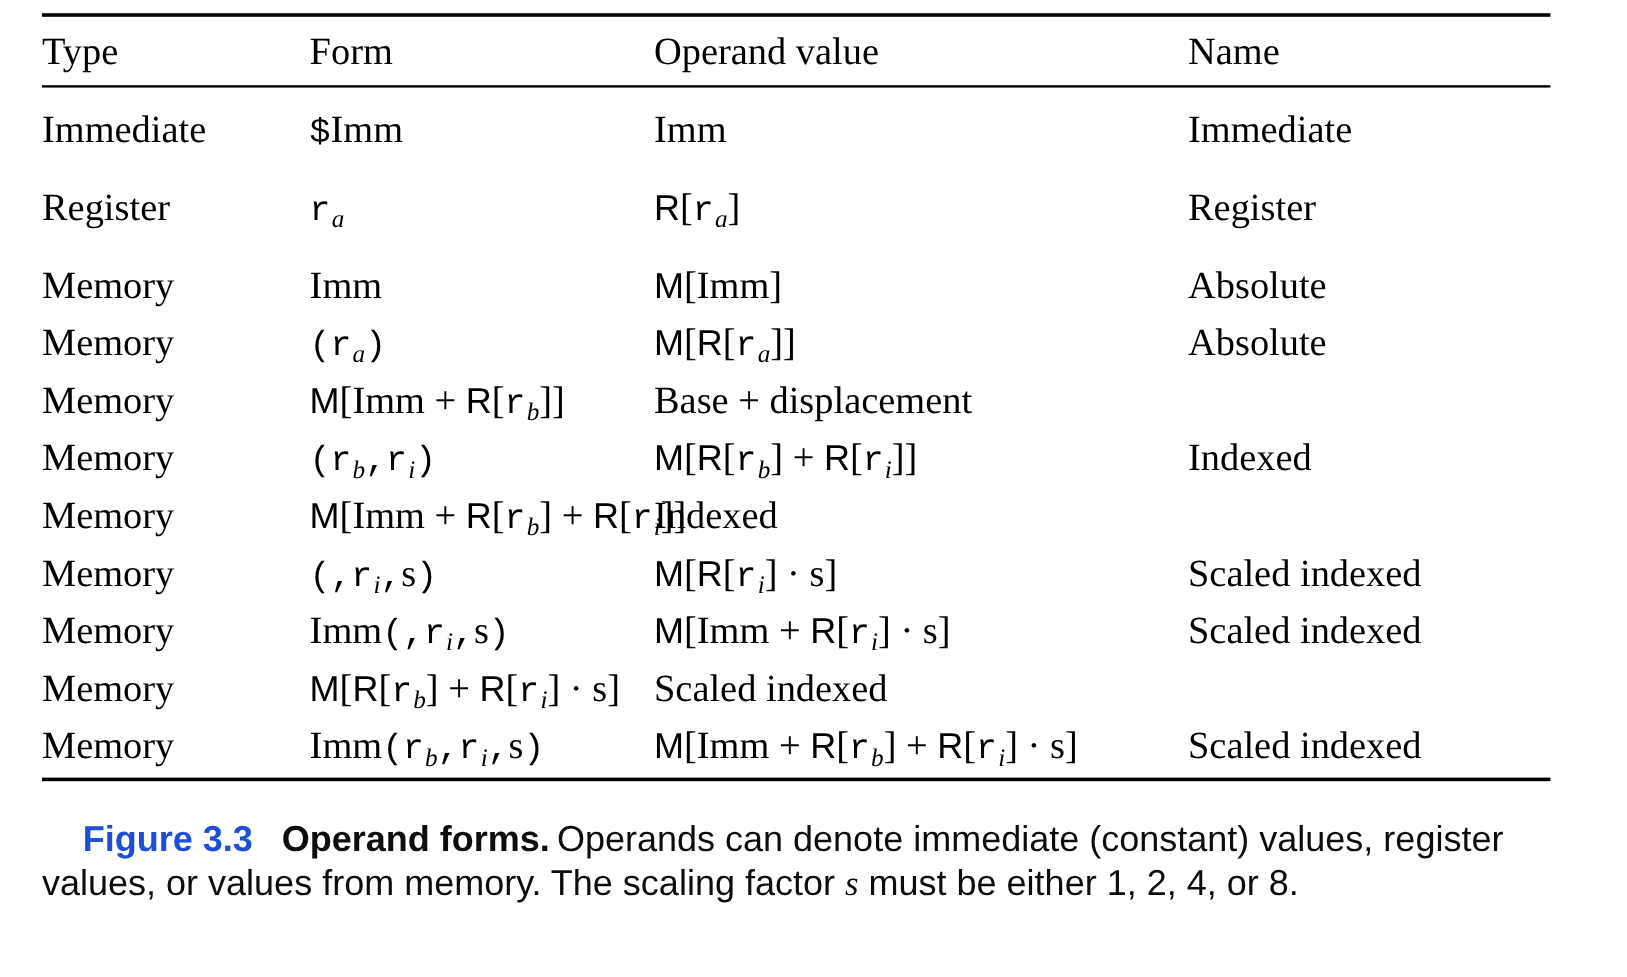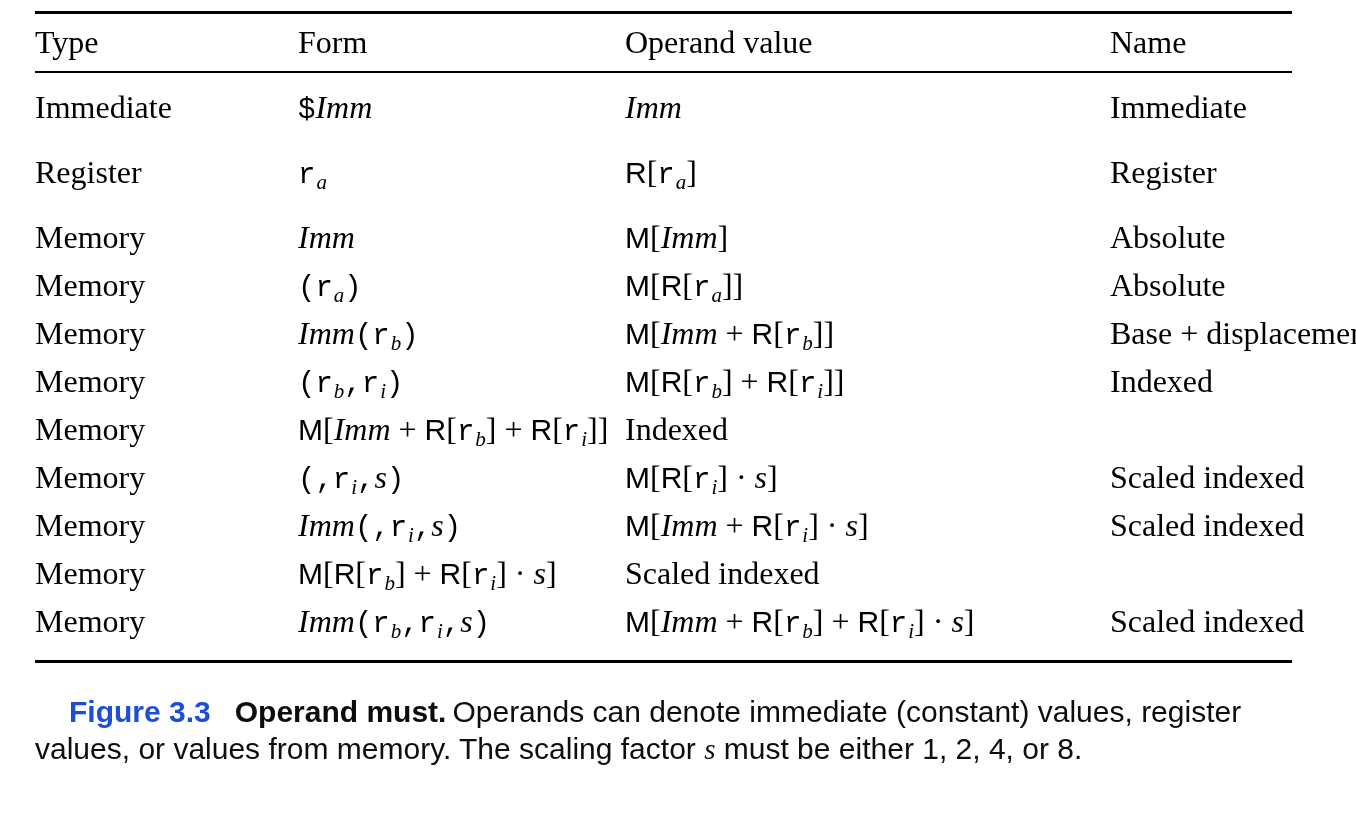--- a/index.html
+++ b/index.html
@@ -24,43 +24,42 @@
   .rule {
     width: 1257px;
     background: #000000;
   }
   .rule-thick { height: 3px; }
   .rule-thin  { height: 2px; }
   .thead, .trow {
     display: grid;
     grid-template-columns: 223px 287px 445px 302px;
     white-space: nowrap;
-    gap: 40px;
   }
   .thead {
     height: 57px;
     line-height: 57px;
     font-family: "Liberation Serif", serif;
     font-size: 32px;
   }
   .tbody {
     padding-top: 10px;
-    padding-bottom: 15px;
+    padding-bottom: 3px;
   }
   .trow {
     height: 48px;
     line-height: 48px;
     font-family: "Liberation Serif", serif;
     font-size: 32px;
   }
   .trow.group-start { margin-top: 17px; }
   .cell { overflow: visible; }
   
   .seg-rm  { font-family: "Liberation Serif", serif; font-style: normal; }
-  .seg-it  { font-family: "Liberation Serif", serif; font-style: italic; }
+  .seg-it  { font-family: "Liberation Serif", serif; }
   .seg-sf  { font-family: "Liberation Sans", sans-serif; font-size: 30px; }
   .seg-tt  { font-family: "Liberation Mono", monospace; font-size: 29px; }
   .seg-sub {
     font-family: "Liberation Serif", serif;
     font-style: italic;
     font-size: 21px;
     vertical-align: -6px;
     margin-left: 1px;
   }
   
@@ -124,21 +123,20 @@
           <div class="cell">Absolute</div>
         </div>
         <div class="trow">
           <div class="cell">Memory</div>
           <div class="cell"><span class="seg-tt">(r</span><span class="seg-sub">a</span><span class="seg-tt">)</span></div>
           <div class="cell"><span class="seg-sf">M</span><span class="seg-rm">[</span><span class="seg-sf">R</span><span class="seg-rm">[</span><span class="seg-tt">r</span><span class="seg-sub">a</span><span class="seg-rm">]]</span></div>
           <div class="cell">Absolute</div>
         </div>
         <div class="trow">
           <div class="cell">Memory</div>
-          <div class="cell"><span class="seg-it">Imm</span><span class="seg-tt">(r</span><span class="seg-sub">b</span><span class="seg-tt">)</span></div>
           <div class="cell"><span class="seg-sf">M</span><span class="seg-rm">[</span><span class="seg-it">Imm</span><span class="seg-rm"> + </span><span class="seg-sf">R</span><span class="seg-rm">[</span><span class="seg-tt">r</span><span class="seg-sub">b</span><span class="seg-rm">]]</span></div>
           <div class="cell">Base + displacement</div>
         </div>
         <div class="trow">
           <div class="cell">Memory</div>
           <div class="cell"><span class="seg-tt">(r</span><span class="seg-sub">b</span><span class="seg-tt">,r</span><span class="seg-sub">i</span><span class="seg-tt">)</span></div>
           <div class="cell"><span class="seg-sf">M</span><span class="seg-rm">[</span><span class="seg-sf">R</span><span class="seg-rm">[</span><span class="seg-tt">r</span><span class="seg-sub">b</span><span class="seg-rm">] + </span><span class="seg-sf">R</span><span class="seg-rm">[</span><span class="seg-tt">r</span><span class="seg-sub">i</span><span class="seg-rm">]]</span></div>
           <div class="cell">Indexed</div>
         </div>
         <div class="trow">
@@ -168,16 +166,16 @@
           <div class="cell"><span class="seg-it">Imm</span><span class="seg-tt">(r</span><span class="seg-sub">b</span><span class="seg-tt">,r</span><span class="seg-sub">i</span><span class="seg-tt">,</span><span class="seg-it">s</span><span class="seg-tt">)</span></div>
           <div class="cell"><span class="seg-sf">M</span><span class="seg-rm">[</span><span class="seg-it">Imm</span><span class="seg-rm"> + </span><span class="seg-sf">R</span><span class="seg-rm">[</span><span class="seg-tt">r</span><span class="seg-sub">b</span><span class="seg-rm">] + </span><span class="seg-sf">R</span><span class="seg-rm">[</span><span class="seg-tt">r</span><span class="seg-sub">i</span><span class="seg-rm">] · </span><span class="seg-it">s</span><span class="seg-rm">]</span></div>
           <div class="cell">Scaled indexed</div>
         </div>
       </div>
 
     <div class="rule rule-thick"></div>
   </div>
 
   <p class="caption">
-    <span class="fig-label" style="color: #1d4ed8; margin-left: 34px;">Figure 3.3</span><span class="fig-title">Operand must.</span><span class="fig-body"><span class="seg-cap">Operands can denote immediate (constant) values, register values, or values from memory. The scaling factor </span><span class="seg-mathit">s</span><span class="seg-cap"> must be either 1, 2, 4, or 8.</span></span>
+    <span class="fig-label" style="color: #1d4ed8; margin-left: 34px;">Figure 3.3</span><span class="fig-title">Operand forms.</span><span class="fig-body"><span class="seg-cap">Operands can denote immediate (constant) values, register values, or values from memory. The scaling factor </span><span class="seg-mathit">s</span><span class="seg-cap"> must be either 1, 2, 4, or 8.</span></span>
   </p>
 
 </div>
 
 </body></html>

